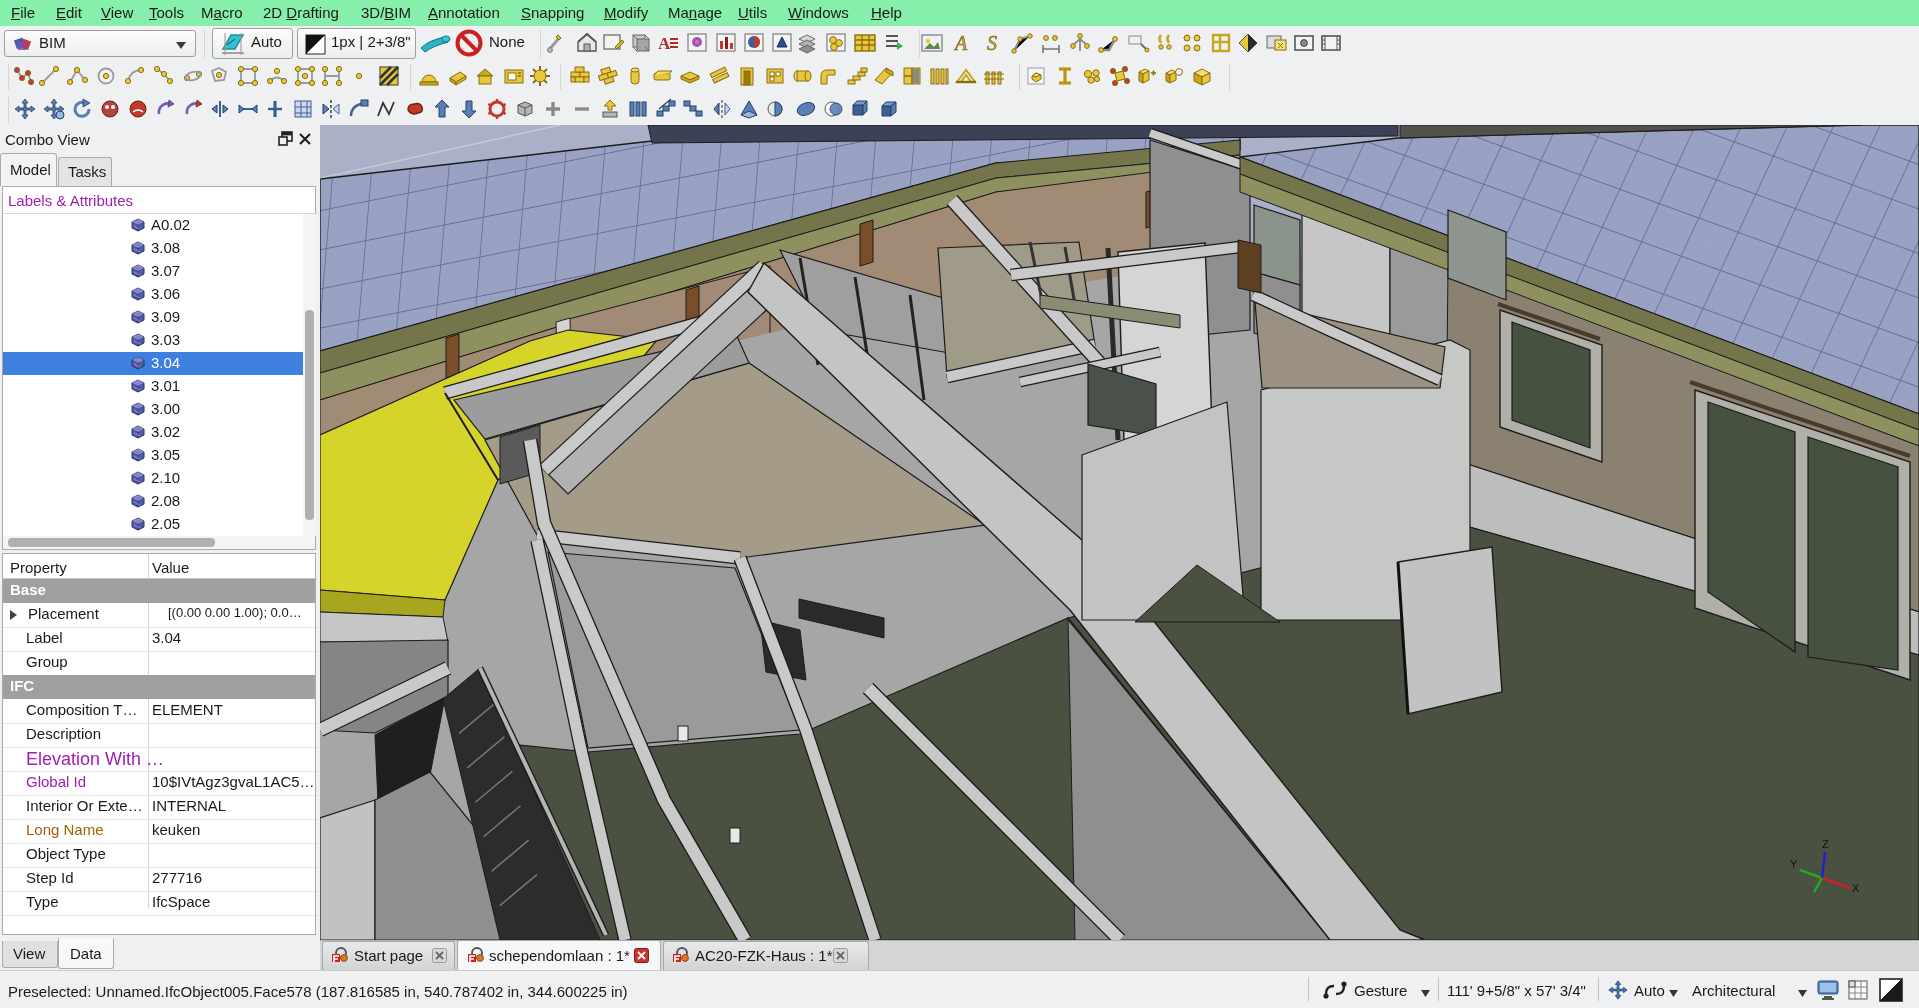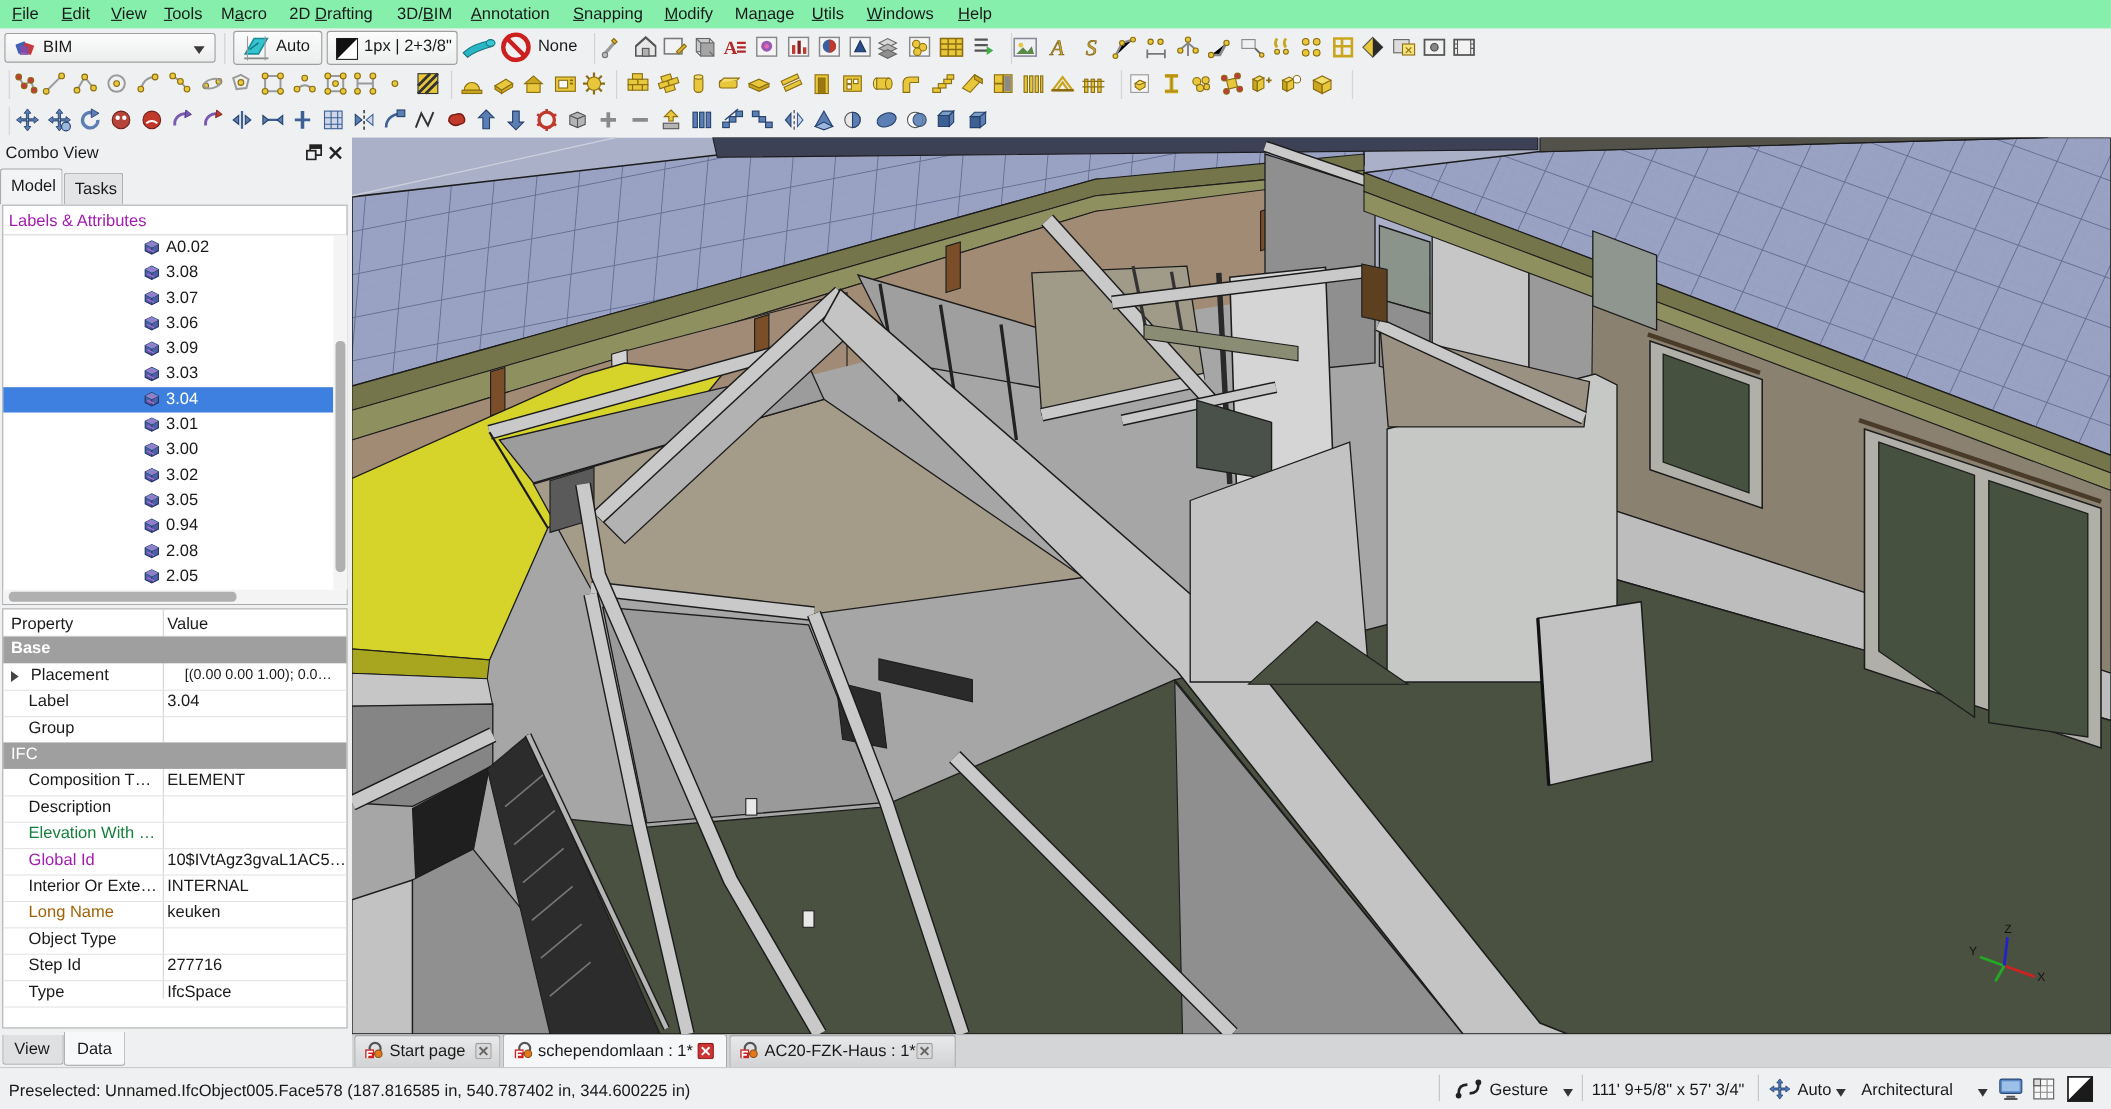--- a/index.html
+++ b/index.html
@@ -725,21 +725,21 @@
     <span class="abs" style="left:148px;top:2px">3.05</span>
   </div>
 <div class="trow" style="left:3px;top:467px;width:300px">
     <svg class="abs" style="left:127px;top:3px" width="16" height="16" viewBox="0 0 16 16">
       <path d="M2 5 L8 2 L14 5 L14 11 L8 14 L2 11 Z" fill="#4c60a8" stroke="#253468"></path>
       <path d="M2 5 L8 8 L14 5" fill="none" stroke="#2a3a6e"></path>
       <path d="M8 8 L8 14" stroke="#2a3a6e"></path>
       <path d="M2 5 L8 2 L14 5 L8 8 Z" fill="#7f8cc8"></path>
       <path d="M5 3.5 L11 6.5 M4 9 L10 12" stroke="#b06ad0" stroke-width="1.2"></path>
     </svg>
-    <span class="abs" style="left:148px;top:2px">0.94</span>
+    <span class="abs" style="left:148px;top:2px">2.10</span>
   </div>
 <div class="trow" style="left:3px;top:490px;width:300px">
     <svg class="abs" style="left:127px;top:3px" width="16" height="16" viewBox="0 0 16 16">
       <path d="M2 5 L8 2 L14 5 L14 11 L8 14 L2 11 Z" fill="#4c60a8" stroke="#253468"></path>
       <path d="M2 5 L8 8 L14 5" fill="none" stroke="#2a3a6e"></path>
       <path d="M8 8 L8 14" stroke="#2a3a6e"></path>
       <path d="M2 5 L8 2 L14 5 L8 8 Z" fill="#7f8cc8"></path>
       <path d="M5 3.5 L11 6.5 M4 9 L10 12" stroke="#b06ad0" stroke-width="1.2"></path>
     </svg>
     <span class="abs" style="left:148px;top:2px">2.08</span>
@@ -770,27 +770,27 @@
   </svg>
 <span class="abs" style="left:28px;top:605px;font-size:15px;color:#1a1a1a">Placement</span>
 <span class="abs" style="left:168px;top:605px;font-size:13px;color:#1a1a1a">[(0.00 0.00 1.00); 0.0…</span>
 <div class="abs" style="left:3px;top:627px;width:312px;height:1px;background:#e4e4e4"></div>
 <span class="abs" style="left:26px;top:629px;font-size:15px;color:#1a1a1a">Label</span>
 <span class="abs" style="left:152px;top:629px;font-size:15px;color:#1a1a1a">3.04</span>
 <div class="abs" style="left:3px;top:651px;width:312px;height:1px;background:#e4e4e4"></div>
 <span class="abs" style="left:26px;top:653px;font-size:15px;color:#1a1a1a">Group</span>
 <div class="abs" style="left:3px;top:675px;width:312px;height:1px;background:#e4e4e4"></div>
 <div class="abs" style="left:3px;top:675px;width:312px;height:24px;background:#9f9fa0"></div>
-<span class="abs" style="left:10px;top:677px;font-size:15px;font-weight:normal;color:#fff">IFC</span>
+<span class="abs" style="left:10px;top:677px;font-size:15px;font-weight:bold;color:#fff">IFC</span>
 <span class="abs" style="left:26px;top:701px;font-size:15px;color:#1a1a1a">Composition T…</span>
 <span class="abs" style="left:152px;top:701px;font-size:15px;color:#1a1a1a">ELEMENT</span>
 <div class="abs" style="left:3px;top:723px;width:312px;height:1px;background:#e4e4e4"></div>
 <span class="abs" style="left:26px;top:725px;font-size:15px;color:#1a1a1a">Description</span>
 <div class="abs" style="left:3px;top:747px;width:312px;height:1px;background:#e4e4e4"></div>
-<span class="abs" style="left:26px;top:749px;font-size:15px;color:#15803d">Elevation With …</span>
+<span class="abs" style="left:26px;top:749px;font-size:18px;color:#a21caf">Elevation With …</span>
 <div class="abs" style="left:3px;top:771px;width:312px;height:1px;background:#e4e4e4"></div>
 <span class="abs" style="left:26px;top:773px;font-size:15px;color:#a21caf">Global Id</span>
 <span class="abs" style="left:152px;top:773px;font-size:15px;color:#1a1a1a">10$IVtAgz3gvaL1AC5…</span>
 <div class="abs" style="left:3px;top:795px;width:312px;height:1px;background:#e4e4e4"></div>
 <span class="abs" style="left:26px;top:797px;font-size:15px;color:#1a1a1a">Interior Or Exte…</span>
 <span class="abs" style="left:152px;top:797px;font-size:15px;color:#1a1a1a">INTERNAL</span>
 <div class="abs" style="left:3px;top:819px;width:312px;height:1px;background:#e4e4e4"></div>
 <span class="abs" style="left:26px;top:821px;font-size:15px;color:#a16207">Long Name</span>
 <span class="abs" style="left:152px;top:821px;font-size:15px;color:#1a1a1a">keuken</span>
 <div class="abs" style="left:3px;top:843px;width:312px;height:1px;background:#e4e4e4"></div>

